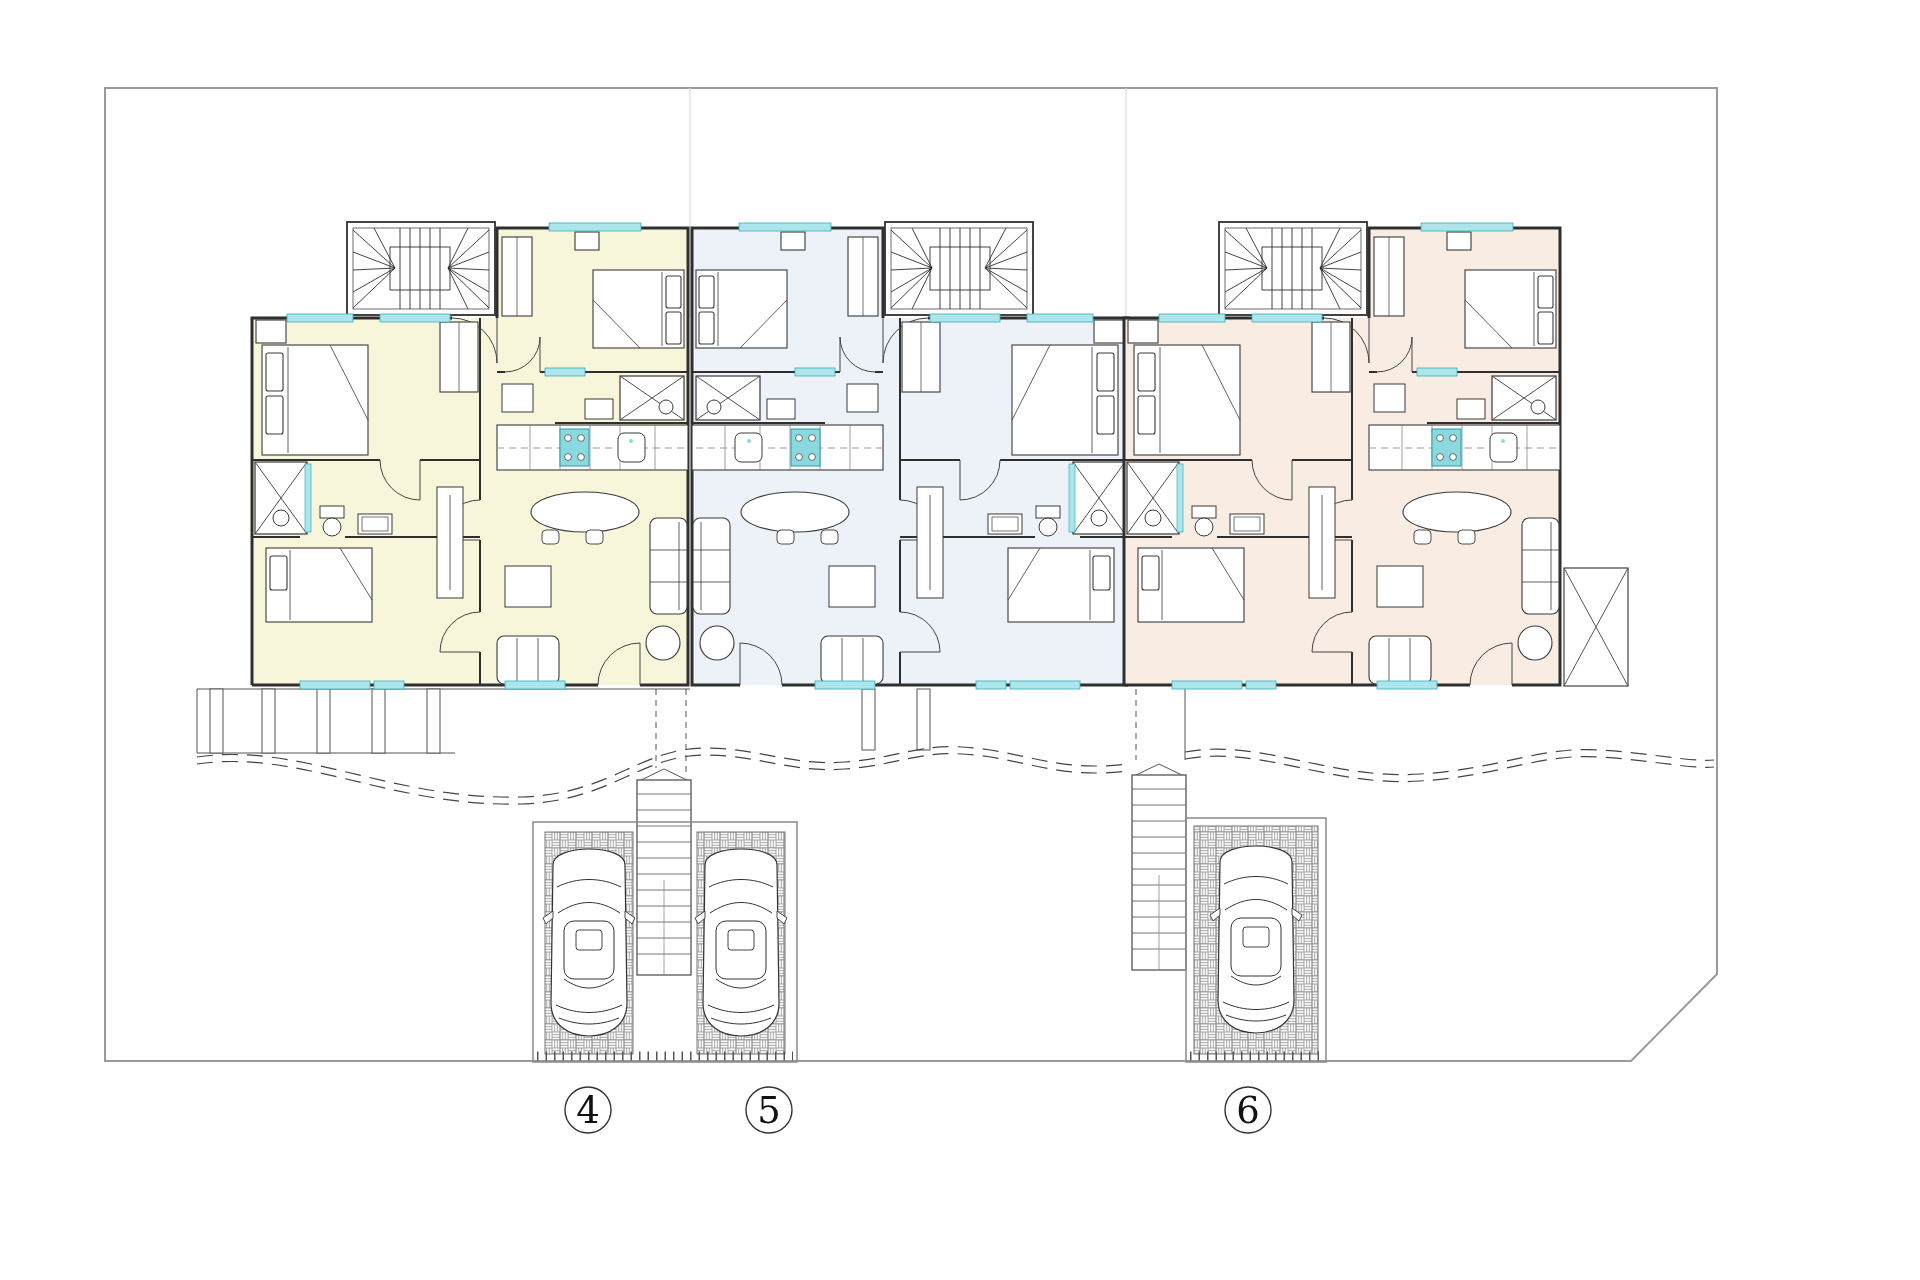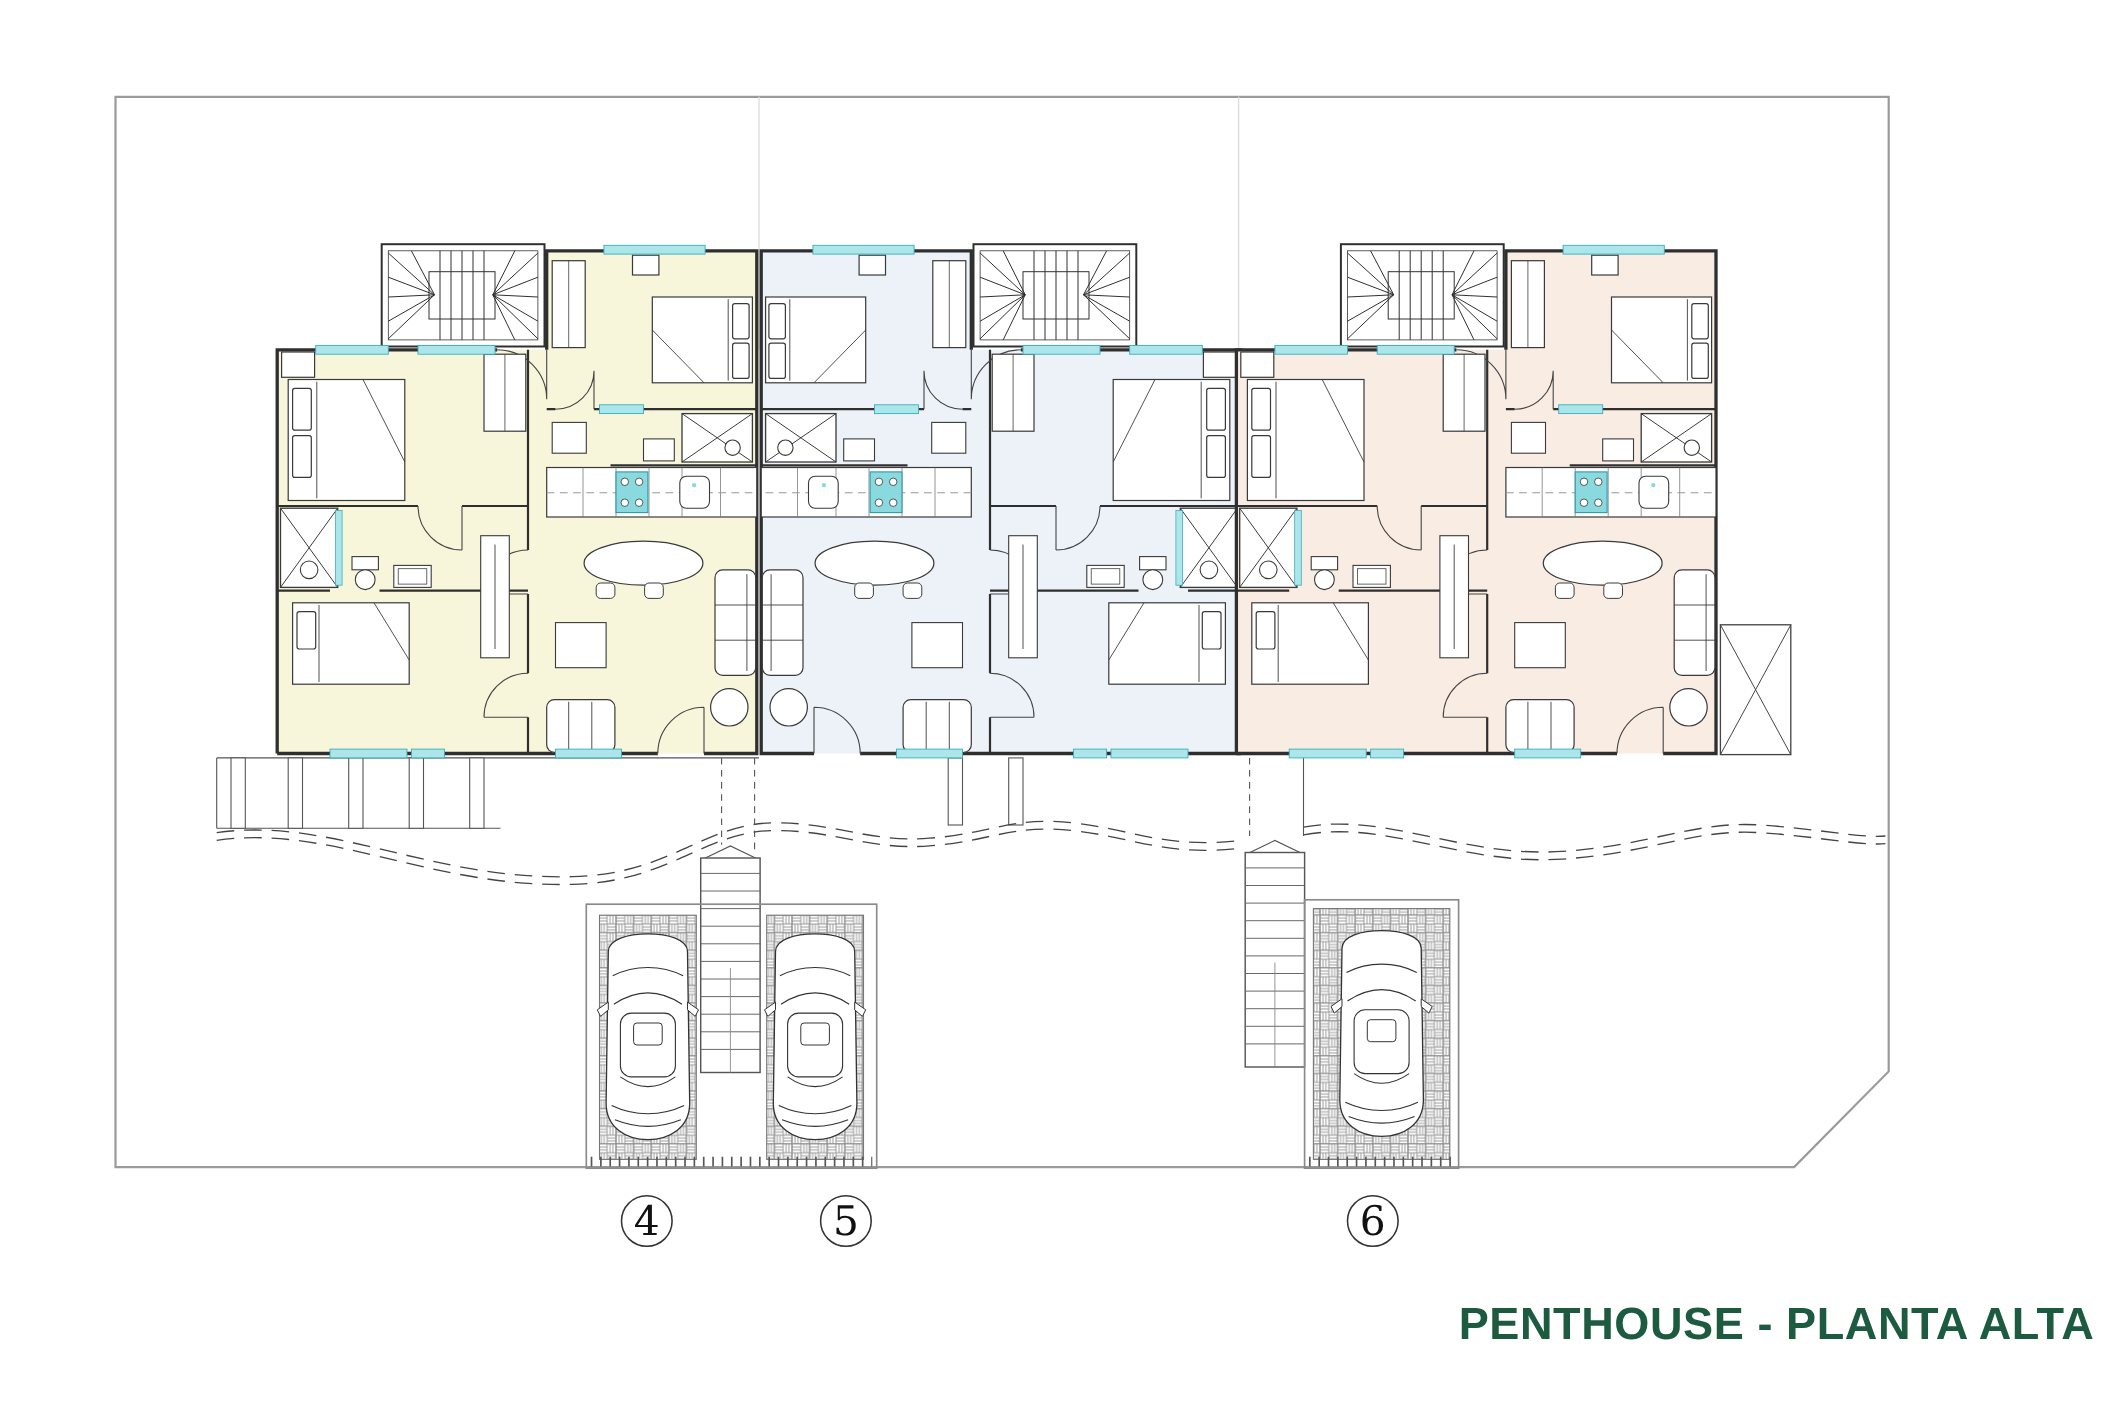--- a/index.html
+++ b/index.html
@@ -233,14 +233,13 @@
   <g>
     <circle cx="769" cy="1110" r="23" fill="#fff" stroke="#333" stroke-width="1.4"></circle>
     <text class="badge-num" x="769" y="1123" text-anchor="middle">5</text>
   </g>
   <g>
     <circle cx="1248" cy="1110" r="23" fill="#fff" stroke="#333" stroke-width="1.4"></circle>
     <text class="badge-num" x="1248" y="1123" text-anchor="middle">6</text>
   </g>
 </svg>
 
-<div class="title">PENTHOUSE - PLANTA ALTA</div>
 </div>
 
 </body></html>

